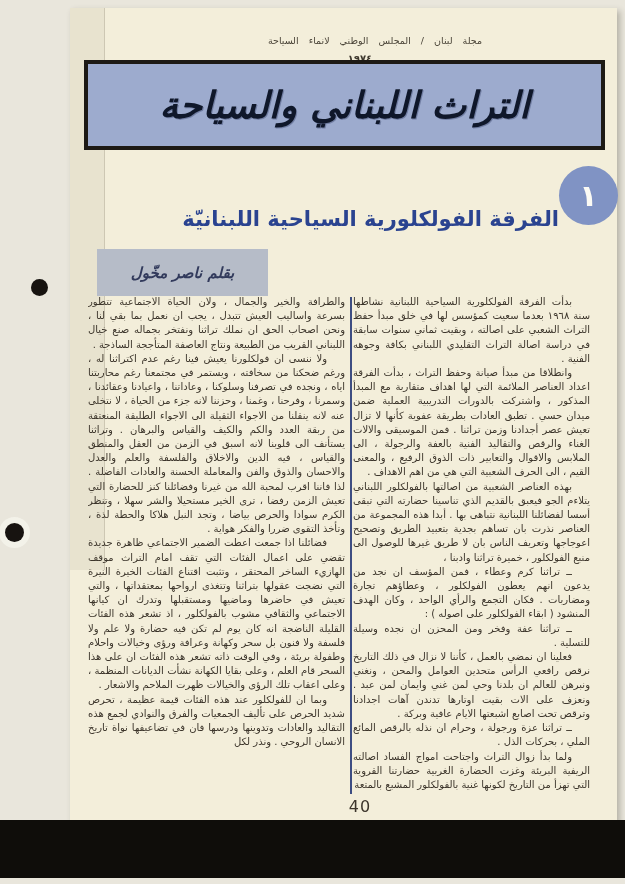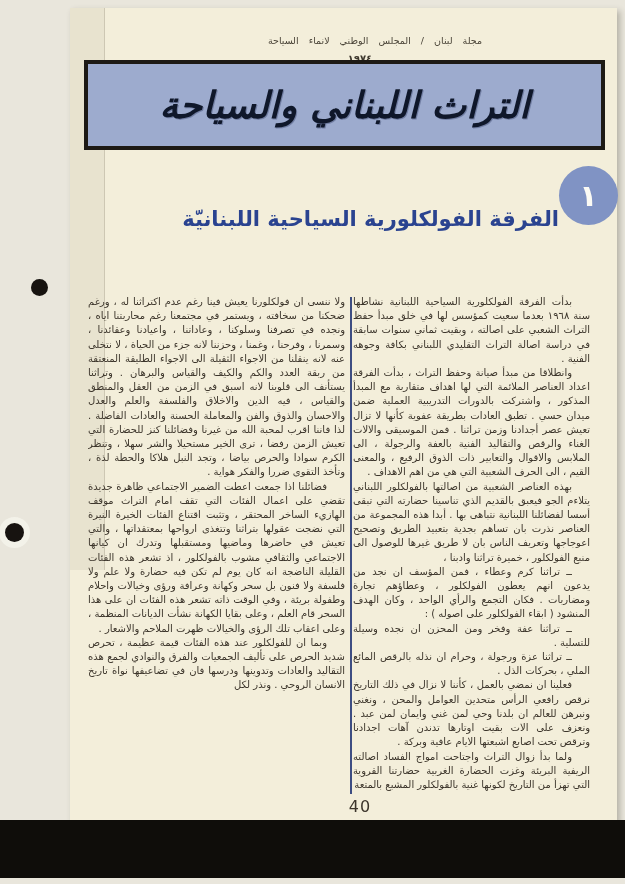--- a/index.html
+++ b/index.html
@@ -76,35 +76,39 @@
     <div class="banner" style="background: rgb(157, 171, 206); border-color: rgb(29, 26, 21);">
       <div class="banner-text">التراث اللبناني والسياحة</div>
     </div>
 
     <div class="issue-badge" style="background: rgb(128, 147, 196);">
       <span>١</span>
     </div>
 
     <div class="section-title" style="color: rgb(42, 67, 144);">الفرقة الفولكلورية السياحية اللبنانيّة</div>
 
+    <div class="byline-box" style="background: rgb(182, 188, 200);">
+      <div class="byline-text">بقلم ناصر مخّول</div>
+    </div>
 
     <div class="col col-right">
         <p class="para">بدأت الفرقة الفولكلورية السياحية اللبنانية نشاطها سنة ١٩٦٨ بعدما سعيت كمؤسس لها في خلق مبدأ حفظ التراث الشعبي على اصالته ، وبقيت ثماني سنوات سابقة في دراسة اصالة التراث التقليدي اللبناني بكافة وجوهه الفنية .</p>
         <p class="para">وانطلاقا من مبدأ صيانة وحفظ التراث ، بدأت الفرقة اعداد العناصر الملائمة التي لها اهداف متقاربة مع المبدأ المذكور ، واشتركت بالدورات التدريبية العملية ضمن ميدان حسي . تطبق العادات بطريقة عفوية كأنها لا تزال تعيش عصر أجدادنا وزمن تراثنا . فمن الموسيقى والالات الغناء والرقص والتقاليد الفنية بالعفة والرجولة ، الى الملابس والاقوال والتعابير ذات الذوق الرفيع ، والمعنى القيم ، الى الحرف الشعبية التي هي من اهم الاهداف .</p>
         <p class="para">بهذه العناصر الشعبية من اصالتها بالفولكلور اللبناني يتلاءم الجو فيعبق بالقديم الذي تناسينا حضارته التي تبقى أسسا لفضائلنا اللبنانية نتباهى بها . أبدا هذه المجموعة من العناصر نذرت بان تساهم بجدية بتعبيد الطريق وتصحيح اعوجاجها وتعريف الناس بان لا طريق غيرها للوصول الى منبع الفولكلور ، خميرة تراثنا وادبنا ،</p>
         <p class="para">ــ تراثنا كرم وعطاء ، فمن المؤسف ان نجد من يدعون انهم يعطون الفولكلور ، وعطاؤهم تجارة ومضاربات . فكان التجمع والرأي الواحد ، وكان الهدف المنشود ( ابقاء الفولكلور على اصوله ) :</p>
         <p class="para">ــ تراثنا عفة وفخر ومن المحزن ان نجده وسيلة للتسلية .</p>
+        <p class="para">فعلينا ان نمضي بالعمل ، كأننا لا نزال في ذلك التاريخ نرقص رافعي الرأس متحدين العوامل والمحن ، ونغني ونبرهن للعالم ان بلدنا وحي لمن غني وايمان لمن عبد . ونعزف على الات بقيت اوتارها تدندن آهات اجدادنا وترقص تحت اصابع اشبعتها الايام عافية وبركة .</p>
         <p class="para">ــ تراثنا عزة ورجولة ، وحرام ان نذله بالرقص المائع الملي ، بحركات الذل .</p>
-        <p class="para">فعلينا ان نمضي بالعمل ، كأننا لا نزال في ذلك التاريخ نرقص رافعي الرأس متحدين العوامل والمحن ، ونغني ونبرهن للعالم ان بلدنا وحي لمن غني وايمان لمن عبد . ونعزف على الات بقيت اوتارها تدندن آهات اجدادنا وترقص تحت اصابع اشبعتها الايام عافية وبركة .</p>
         <p class="para">ولما بدأ زوال التراث واجتاحت امواج الفساد اصالته الريفية البريئة وغزت الحضارة الغربية حضارتنا القروية التي تهزأ من التاريخ لكونها غنية بالفولكلور المشبع بالمتعة</p>
       </div>
 
     <div class="divider" style="background: rgb(61, 77, 130);"></div>
 
     <div class="col col-left">
+        <p class="para">والطرافة والخير والجمال ، ولان الحياة الاجتماعية تتطور بسرعة واساليب العيش تتبدل ، يجب ان نعمل بما بقي لنا ، ونحن اصحاب الحق ان نملك تراثنا ونفتخر بجماله صنع خيال اللبناني القريب من الطبيعة ونتاج العاصفة المتأججة الساذجة .</p>
         <p class="para">ولا ننسى ان فولكلورنا يعيش فينا رغم عدم اكتراثنا له ، ورغم ضحكنا من سخافته ، ويستمر في مجتمعنا رغم محاربتنا اياه ، ونجده في تصرفنا وسلوكنا ، وعاداتنا ، واعيادنا وعقائدنا ، وسمرنا ، وفرحنا ، وغمنا ، وحزننا لانه جزء من الحياة ، لا نتخلى عنه لانه ينقلنا من الاجواء الثقيلة الى الاجواء الطليقة المنعتقة من ربقة العدد والكم والكيف والقياس والبرهان . وتراثنا يستأنف الى قلوبنا لانه اسبق في الزمن من العقل والمنطق والقياس ، فيه الدين والاخلاق والفلسفة والعلم والعدل والاحسان والذوق والفن والمعاملة الحسنة والعادات الفاضلة . لذا فاننا اقرب لمحبة الله من غيرنا وفضائلنا كنز للحضارة التي تعيش الزمن رفضا ، ترى الخير مستحيلا والشر سهلا ، وتنظر الكرم سوادا والحرص بياضا ، وتجد النبل هلاكا والحطة لذة ، وتأخذ التقوى ضررا والفكر هواية .</p>
         <p class="para">فضائلنا اذا جمعت اعطت الضمير الاجتماعي ظاهرة جديدة تقضي على اعمال الفئات التي تقف امام التراث موقف الهازيء الساخر المحتقر ، وتثبت اقتناع الفئات الخيرة النيرة التي نضجت عقولها بتراثنا وتتغذى ارواحها بمعتقداتها ، والتي تعيش في حاضرها وماضيها ومستقبلها وتدرك ان كيانها الاجتماعي والثقافي مشوب بالفولكلور ، اذ تشعر هذه الفئات القليلة الناضجة انه كان يوم لم تكن فيه حضارة ولا علم ولا فلسفة ولا فنون بل سحر وكهانة وعرافة ورؤى وخيالات واحلام وطفولة بريئة ، وفي الوقت ذاته تشعر هذه الفئات ان على هذا السحر قام العلم ، وعلى بقايا الكهانة نشأت الديانات المنظمة ، وعلى اعقاب تلك الرؤى والخيالات ظهرت الملاحم والاشعار .</p>
         <p class="para">وبما ان للفولكلور عند هذه الفئات قيمة عظيمة ، تحرص شديد الحرص على تأليف الجمعيات والفرق والنوادي لجمع هذه التقاليد والعادات وتدوينها ودرسها فان في تضاعيفها نواة تاريخ الانسان الروحي . ونذر لكل</p>
       </div>
 
     <div class="page-number">40</div>
   </div>
 
   <div class="scan-band" style="background: rgb(15, 13, 10);"></div>
 </div>

